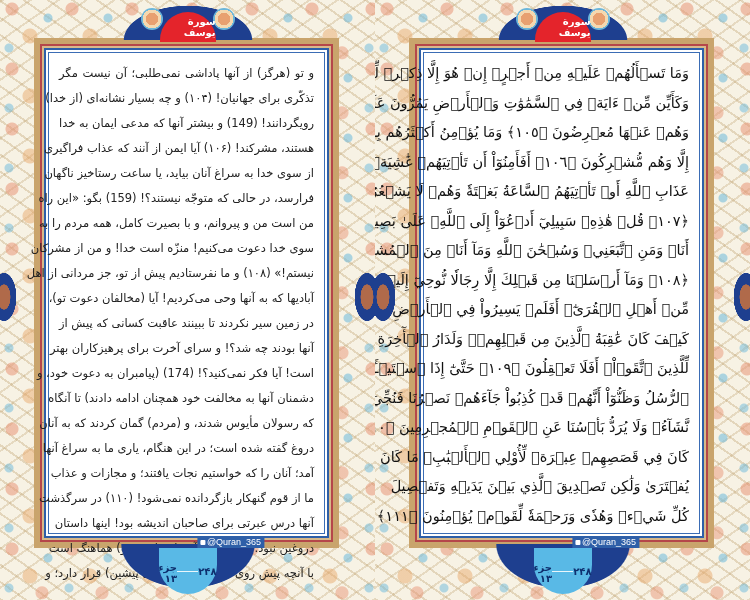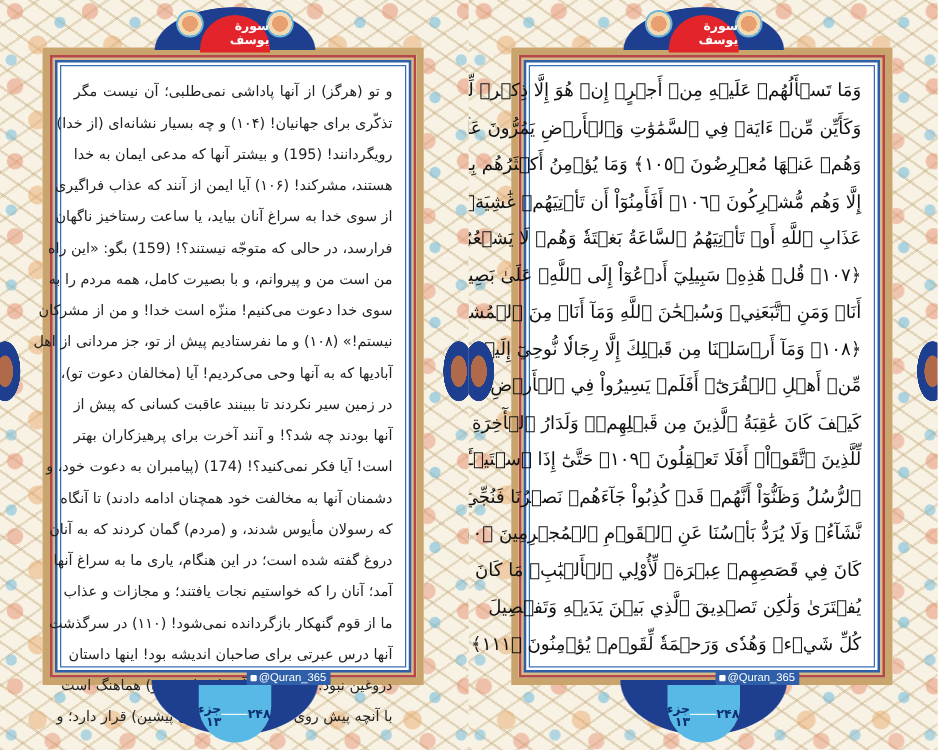--- a/index.html
+++ b/index.html
@@ -118,30 +118,30 @@
       <span>سورة يوسف</span>
     </div>
     <div class="medallion outer"></div>
     <div class="medallion inner"></div>
 
     <div class="frame">
       <div class="textbox">
         <div class="persian">
           <span class="line">و تو (هرگز) از آنها پاداشی نمی‌طلبی؛ آن نیست مگر</span>
           <span class="line">تذکّری برای جهانیان! (۱۰۴) و چه بسیار نشانه‌ای (از خدا)</span>
-          <span class="line">رویگردانند! (195) و بیشتر آنها که مدعی ایمان به خدا</span>
+          <span class="line">رویگردانند! (149) و بیشتر آنها که مدعی ایمان به خدا</span>
           <span class="line">هستند، مشرکند! (۱۰۶) آیا ایمن از آنند که عذاب فراگیری</span>
           <span class="line">از سوی خدا به سراغ آنان بیاید، یا ساعت رستاخیز ناگهان</span>
           <span class="line">فرارسد، در حالی که متوجّه نیستند؟! (159) بگو: «این راه</span>
           <span class="line">من است من و پیروانم، و با بصیرت کامل، همه مردم را به</span>
           <span class="line">سوی خدا دعوت می‌کنیم! منزّه است خدا! و من از مشرکان</span>
           <span class="line">نیستم!» (۱۰۸) و ما نفرستادیم پیش از تو، جز مردانی از اهل</span>
           <span class="line">آبادیها که به آنها وحی می‌کردیم! آیا (مخالفان دعوت تو)،</span>
           <span class="line">در زمین سیر نکردند تا ببینند عاقبت کسانی که پیش از</span>
-          <span class="line">آنها بودند چه شد؟! و آنند آخرت برای پرهیزکاران بهتر</span>
+          <span class="line">آنها بودند چه شد؟! و سرای آخرت برای پرهیزکاران بهتر</span>
           <span class="line">است! آیا فکر نمی‌کنید؟! (174) (پیامبران به دعوت خود، و</span>
           <span class="line">دشمنان آنها به مخالفت خود همچنان ادامه دادند) تا آنگاه</span>
           <span class="line">که رسولان مأیوس شدند، و (مردم) گمان کردند که به آنان</span>
           <span class="line">دروغ گفته شده است؛ در این هنگام، یاری ما به سراغ آنها</span>
           <span class="line">آمد؛ آنان را که خواستیم نجات یافتند؛ و مجازات و عذاب</span>
           <span class="line">ما از قوم گنهکار بازگردانده نمی‌شود! (۱۱۰) در سرگذشت</span>
           <span class="line">آنها درس عبرتی برای صاحبان اندیشه بود! اینها داستان</span>
           <span class="line">دروغین نبود؛ بلکه (وحی آسمانی است، و) هماهنگ است</span>
           <span class="line">با آنچه پیش روی او (از کتب آسمانی پیشین) قرار دارد؛ و</span>
 

